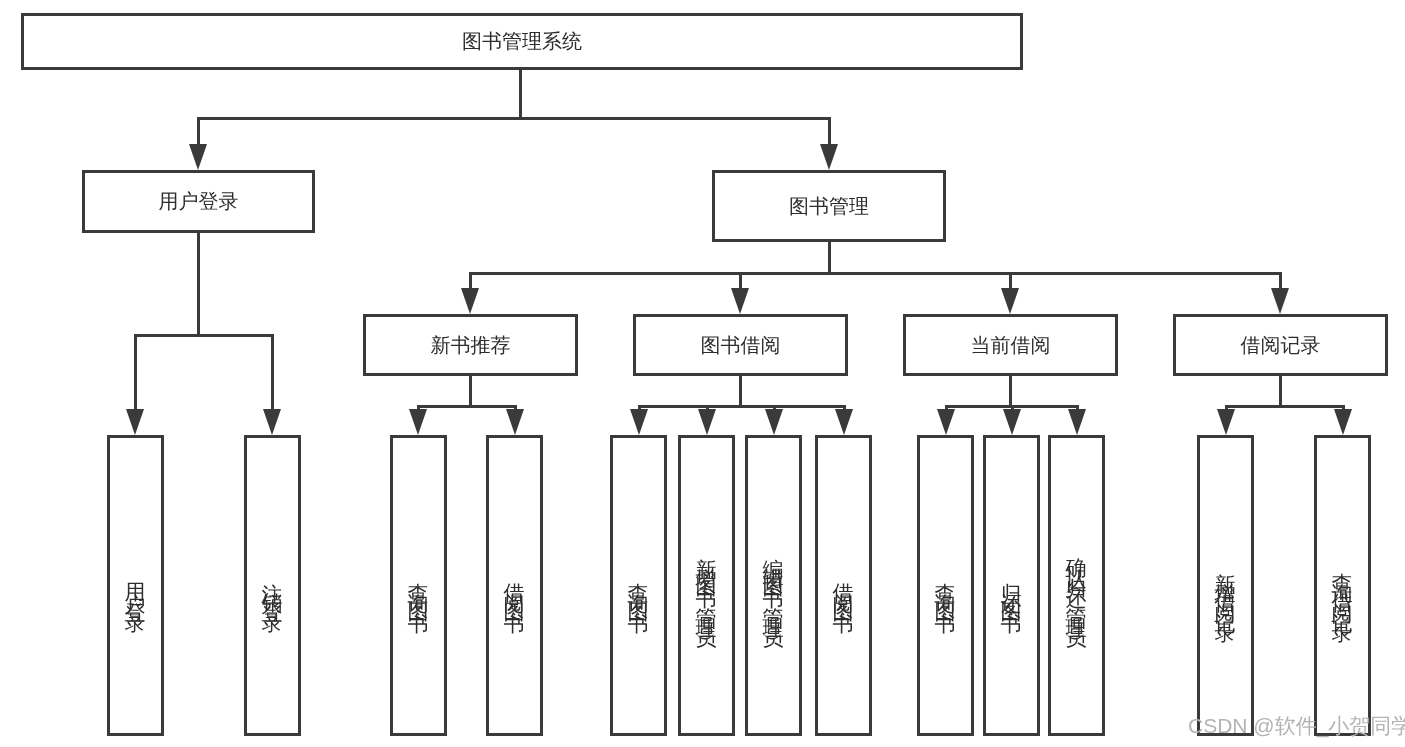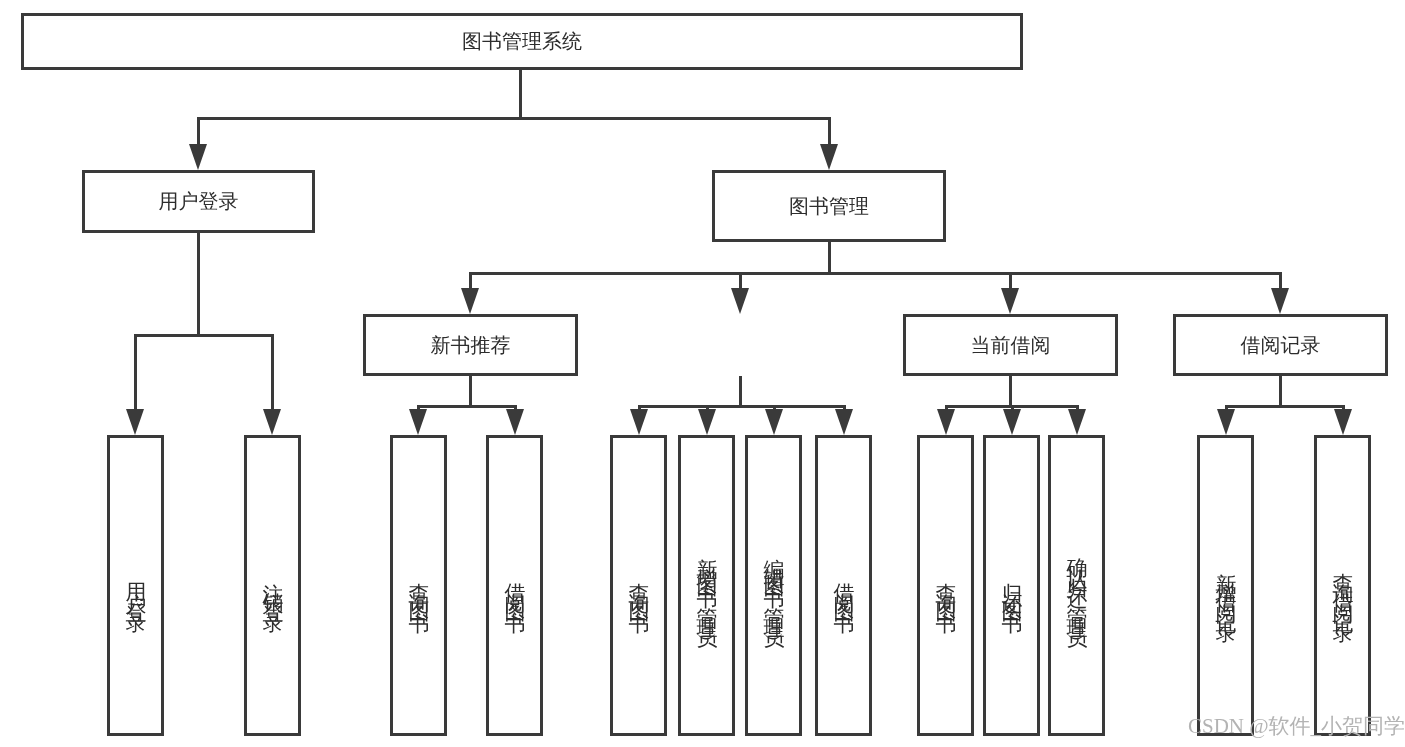--- a/index.html
+++ b/index.html
@@ -1,18 +1,18 @@
 <!DOCTYPE html>
 <html><head>
 <meta charset="utf-8">
 <style>
   html,body{margin:0;padding:0;background:#ffffff;}
   .canvas{
     position:relative;width:1405px;height:747px;background:#ffffff;
-    font-family:Liberation Serif, serif;overflow:hidden;
+    font-family:Liberation Sans, sans-serif;overflow:hidden;
   }
   .node{
     position:absolute;box-sizing:border-box;
     border:3px solid #3a3a3a;background:#ffffff;
     display:flex;align-items:center;justify-content:center;
     color:#2d2d2d;font-size:20px;
   }
   .node .lbl{white-space:nowrap;}
   .leaf{font-size:21px;}
   .leaf .lbl{
@@ -104,20 +104,23 @@
   </div>
 
   <div class="node" style="left:712px;top:170px;width:234px;height:72px;">
     <span class="lbl">图书管理</span>
   </div>
 
   <div class="node" style="left:363px;top:314px;width:215px;height:62px;">
     <span class="lbl">新书推荐</span>
   </div>
 
+  <div class="node" style="left:633px;top:314px;width:215px;height:62px;">
+    <span class="lbl">图书借阅</span>
+  </div>
 
   <div class="node" style="left:1173px;top:314px;width:215px;height:62px;">
     <span class="lbl">借阅记录</span>
   </div>
 
   <div class="node" style="left:903px;top:314px;width:215px;height:62px;">
     <span class="lbl">当前借阅</span>
   </div>
 
   <div class="node leaf" style="left:107px;top:435px;width:57px;height:301px;">

